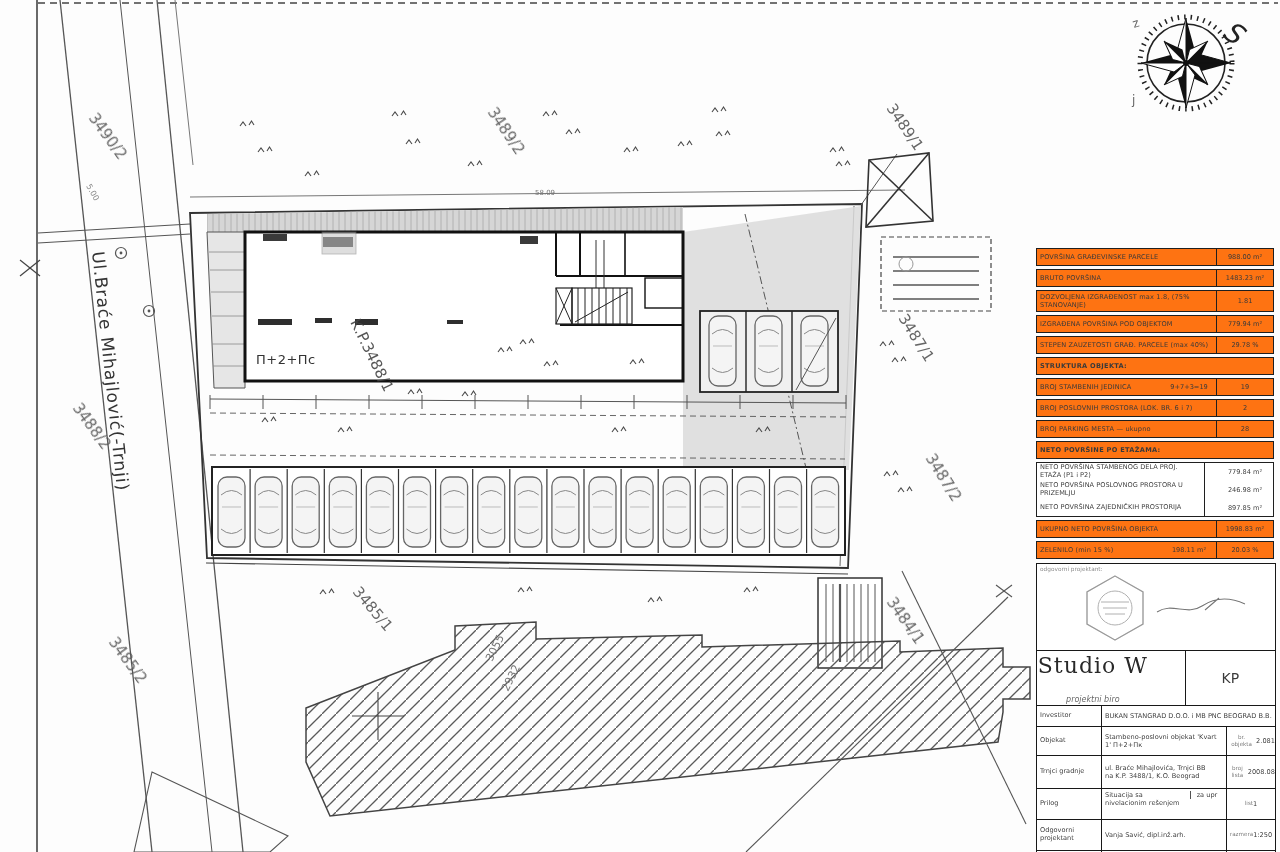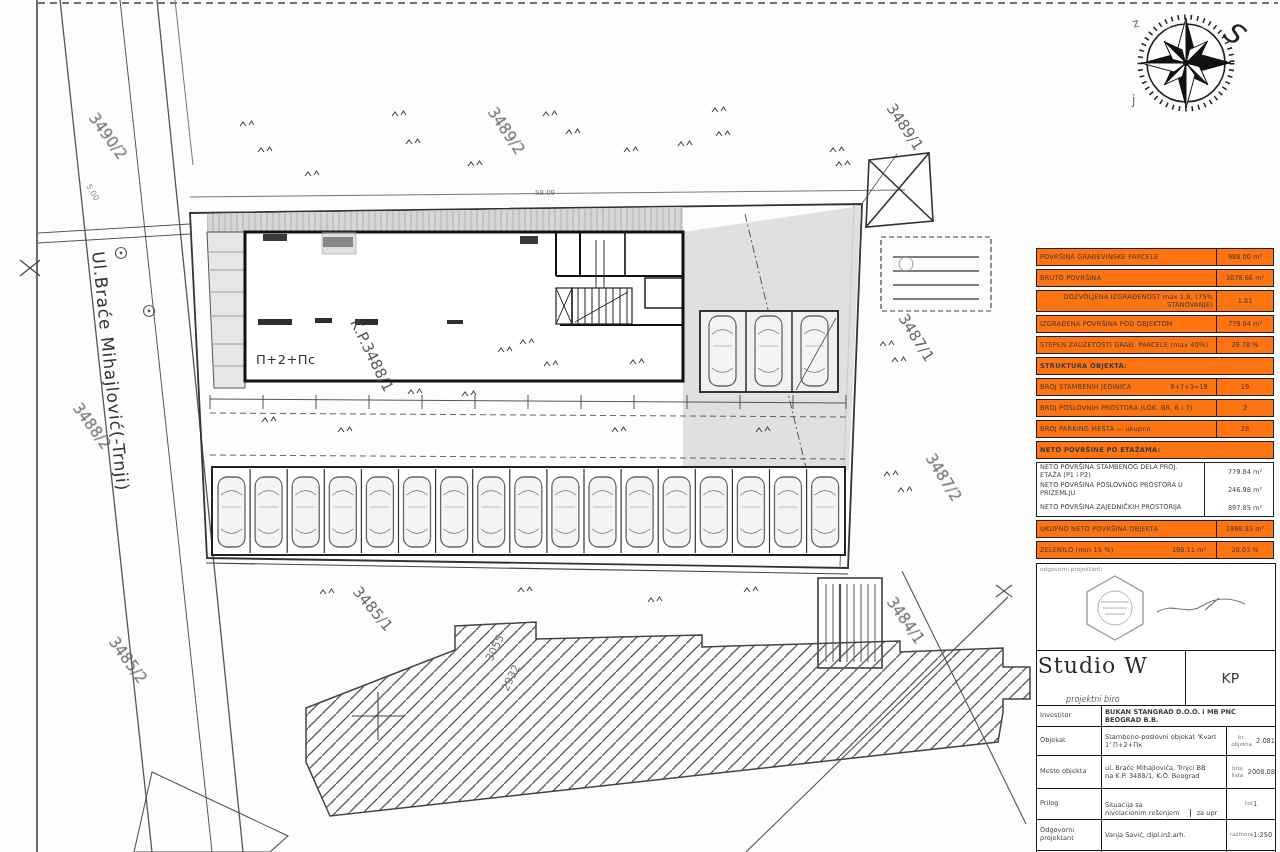--- a/index.html
+++ b/index.html
@@ -4,21 +4,21 @@
 <style>
   html,body{margin:0;padding:0;background:#e9e9e9;}
   #sheet{position:relative;width:1280px;height:852px;background:#fdfdfd;overflow:hidden;
          font-family:"DejaVu Sans",sans-serif;}
   #plan{position:absolute;left:0;top:0;}
   svg text{font-family:"DejaVu Sans",sans-serif;}
   .scan{filter:blur(.32px) contrast(1.04);}
   
   .itable{position:absolute;left:1036px;top:248px;width:238px;font-size:6.6px;color:#3d3d3d;}
   .itr{display:flex;border:1.4px solid #232323;margin-bottom:3px;background:#f97316;min-height:16px;align-items:stretch;}
-  .itr .lbl{flex:1;padding:2px 3px;display:flex;align-items:center;letter-spacing:.15px;line-height:1.25;text-align:right;}
+  .itr .lbl{flex:1;padding:2px 3px;display:flex;align-items:center;letter-spacing:.15px;line-height:1.25;}
   .itr .mid{width:54px;display:flex;align-items:center;justify-content:center;text-align:center;}
   .itr .val{width:56px;border-left:1.4px solid #232323;display:flex;align-items:center;justify-content:center;text-align:center;}
   .itr.hdr .lbl{font-weight:bold;letter-spacing:.3px;}
   .igroup{border:1.4px solid #232323;margin-bottom:3px;background:#fff;}
   .igroup .sub{display:flex;min-height:17px;align-items:stretch;gap:12px;}
   .igroup .lbl{flex:1;padding:1px 3px;display:flex;align-items:center;line-height:1.2;}
   .igroup .val{width:56px;border-left:1.4px solid #232323;display:flex;align-items:center;justify-content:center;padding-left:12px;}
   
   .tblock{position:absolute;left:1036px;top:563px;width:238px;height:289px;border:1.8px solid #1c1c1c;
           background:#fff;font-size:6.6px;color:#3d3d3d;display:flex;flex-direction:column;overflow:hidden;}
@@ -28,23 +28,23 @@
   .tvalue{flex:1;padding:2px 3px;display:flex;flex-direction:column;justify-content:center;line-height:1.25;}
   .tinfo{width:48px;border-left:1.3px solid #1c1c1c;display:flex;flex-direction:row;align-items:center;justify-content:center;text-align:center;line-height:1.3;}
   .tinfo .k{font-size:5.6px;color:#777;}
   .stamp-row{position:relative;height:86px;flex:none;}
   .stamp-note{position:absolute;left:3px;top:2px;font-size:5.8px;color:#888;}
   .studio-row{height:54px;flex:none;gap:36px;}
   .studio-cell{flex:1.25;display:flex;flex-direction:column;align-items:center;justify-content:center;}
   .studio-name{font-family:"DejaVu Serif",serif;font-size:22px;letter-spacing:1px;color:#2c2c2c;}
   .studio-sub{font-size:8px;font-style:italic;color:#666;margin-top:17px;}
   .studio-code{flex:1;border-left:1.3px solid #1c1c1c;display:flex;align-items:center;justify-content:center;font-weight:normal;font-size:14px;}
-  .bold{font-weight:bold;}
+  .bold{font-weight:normal;}
   .subcell{width:32px;border-left:1px solid #555;display:flex;align-items:center;justify-content:center;}
-  .tv-flex{flex-direction:row !important;align-items:flex-end;}
+  .tv-flex{flex-direction:row !important;align-items:flex-start;}
   .tv-flex .main{flex:1;display:flex;flex-direction:column;justify-content:center;}
 </style>
 </head>
 <body>
 
 <div id="sheet">
 
 <svg id="plan" width="1280" height="852" viewBox="0 0 1280 852">
   <defs>
     <pattern id="diagHatch" width="14" height="14" patternUnits="userSpaceOnUse">
@@ -376,21 +376,21 @@
   </g>
 </svg>
 
 <div class="itable scan">
   <div class="itr">
     <div class="lbl">POVRŠINA GRAĐEVINSKE PARCELE</div>
     <div class="val">988.00 m²</div>
   </div>
   <div class="itr">
     <div class="lbl">BRUTO POVRŠINA</div>
-    <div class="val">3078.66 m²</div>
+    <div class="val">1483.23 m²</div>
   </div>
   <div class="itr">
     <div class="lbl">DOZVOLJENA IZGRAĐENOST max 1.8, (75% STANOVANJE)</div>
     <div class="val">1.81</div>
   </div>
   <div class="itr">
     <div class="lbl">IZGRAĐENA POVRŠINA POD OBJEKTOM</div>
     <div class="val">779.94 m²</div>
   </div>
   <div class="itr">
@@ -468,21 +468,21 @@
   </div>
   <div class="trow" style="height:28px;flex:none;">
     <div class="tlabel">Objekat</div>
     <div class="tvalue">Stambeno-poslovni objekat 'Kvart 1' П+2+Пк</div>
     <div class="tinfo">
       <span class="k">br. objekta</span>
       <span>2.081</span>
     </div>
   </div>
   <div class="trow" style="height:32px;flex:none;">
-    <div class="tlabel">Mesto objekta</div>
+    <div class="tlabel">Trnjci gradnje</div>
     <div class="tvalue">
       <span>ul. Braće Mihajlovića, Trnjci BB</span>
       <span>na K.P. 3488/1, K.O. Beograd</span>
     </div>
     <div class="tinfo">
       <span class="k">broj lista</span>
       <span>2008.08</span>
     </div>
   </div>
   <div class="trow" style="height:30px;flex:none;">

